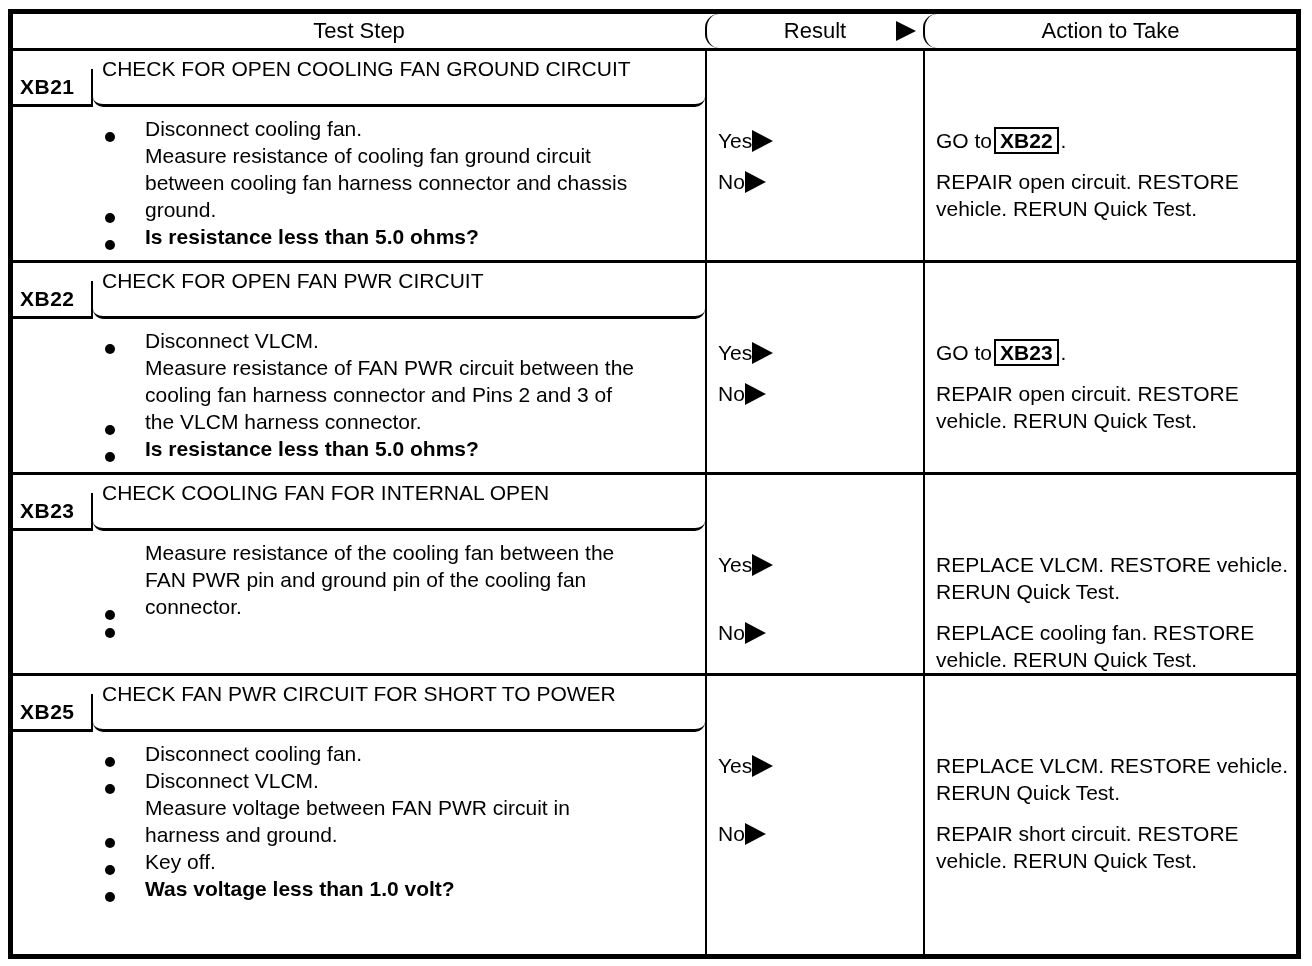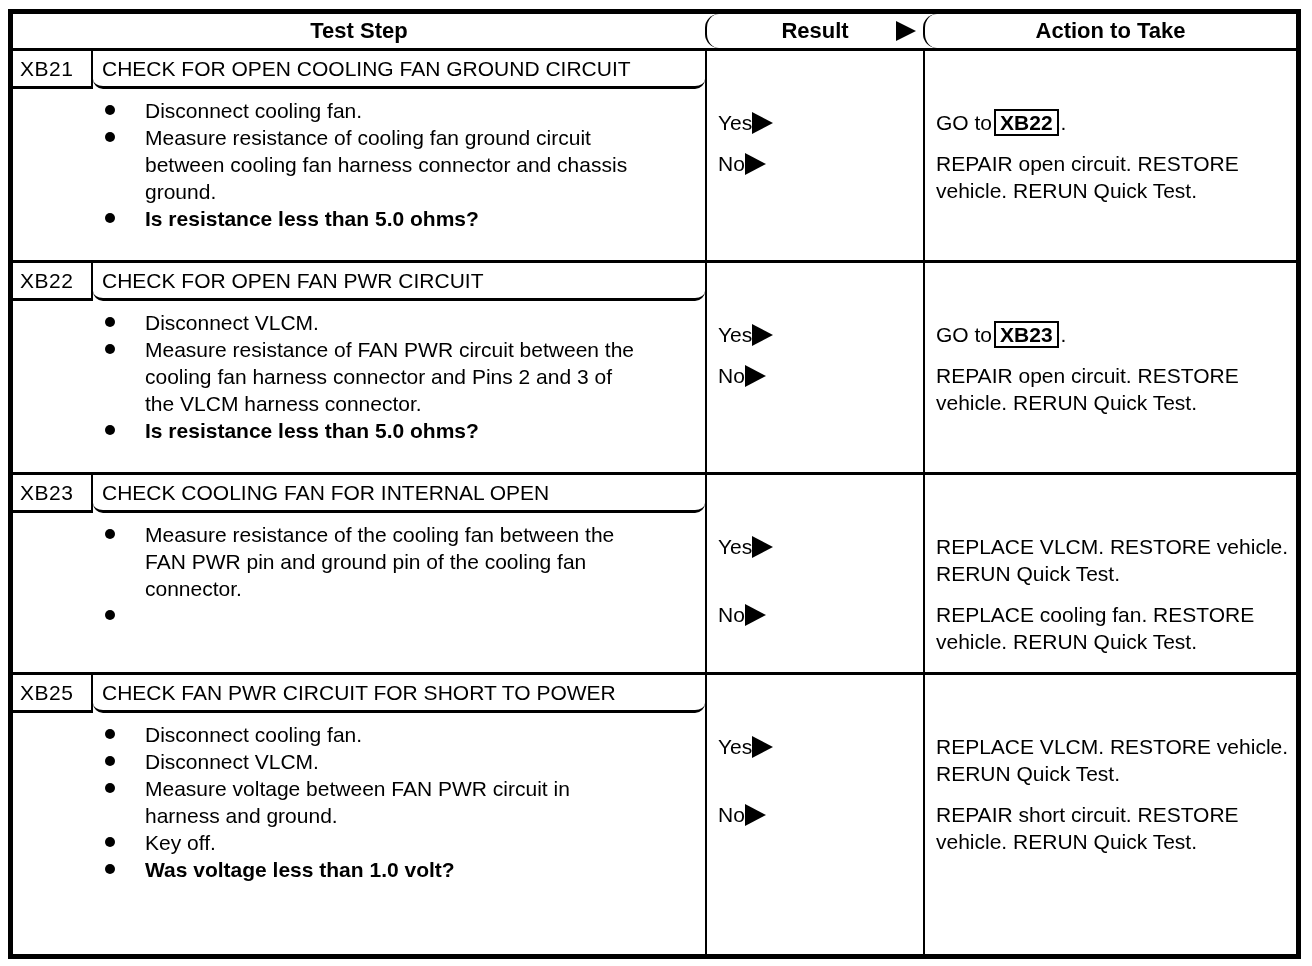--- a/index.html
+++ b/index.html
@@ -18,21 +18,21 @@
     border: 5px solid #000;
     overflow: hidden;
   }
   .tbl { display: flex; flex-direction: column; height: 100%; }
 
   
   .thead {
     display: grid;
     grid-template-columns: 692px 218px 1fr;
     min-height: 34px;
-    font-weight: bold;
+    font-weight: normal;
     font-size: 22px;
   }
   .h-cell {
     display: flex; align-items: center; justify-content: center;
     position: relative;
   }
   .h-result, .h-action { border-left: 2px solid #000; border-radius: 14px; }
   .h-arrow {
     position: absolute; right: 7px; top: 50%;
     transform: translateY(-50%);
@@ -54,35 +54,36 @@
   }
   section.block:nth-of-type(1) { min-height: 212px; }
   section.block:nth-of-type(2) { min-height: 212px; }
   section.block:nth-of-type(3) { min-height: 200px; }
   section.block:nth-of-type(4) { flex: 1; }
 
   .code {
     grid-area: 1 / 1;
     border-right: 2px solid #000;
     border-bottom: 3px solid #000;
-    font-weight: normal;
+    font-weight: bold;
     padding: 4px 2px 4px 7px;
     letter-spacing: 0.5px;
+    margin-top: 18px;
   }
   .title {
     grid-area: 1 / 2;
     border-bottom: 3px solid #000;
     padding: 4px 70px 4px 9px;
     border-radius: 10px;
   }
   .body {
     grid-area: 2 / 1 / 3 / 3;
     padding: 8px 70px 4px 92px;
   }
-  .bullet { display: flex; align-items: flex-start; }
+  .bullet { display: flex; align-items: flex-end; }
   .dot {
     flex: 0 0 10px; height: 10px;
     border-radius: 50%;
     background: #000;
     margin: 8px 30px 0 0;
   }
   .bullet.bold .btext { font-weight: bold; }
 
   .pairs {
     grid-area: 2 / 3 / 3 / 5;

